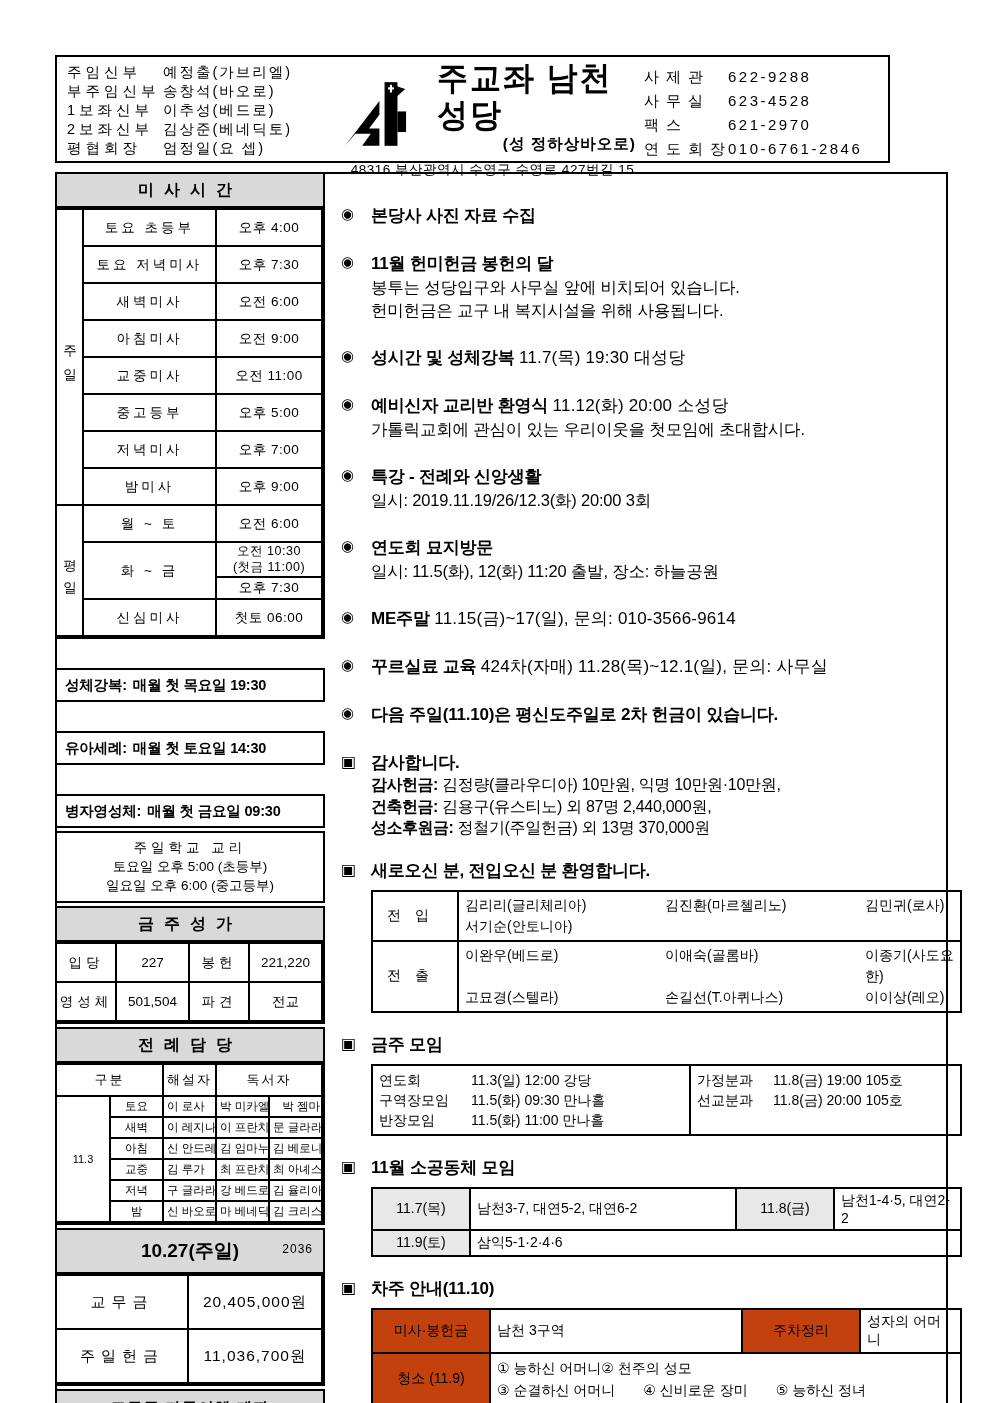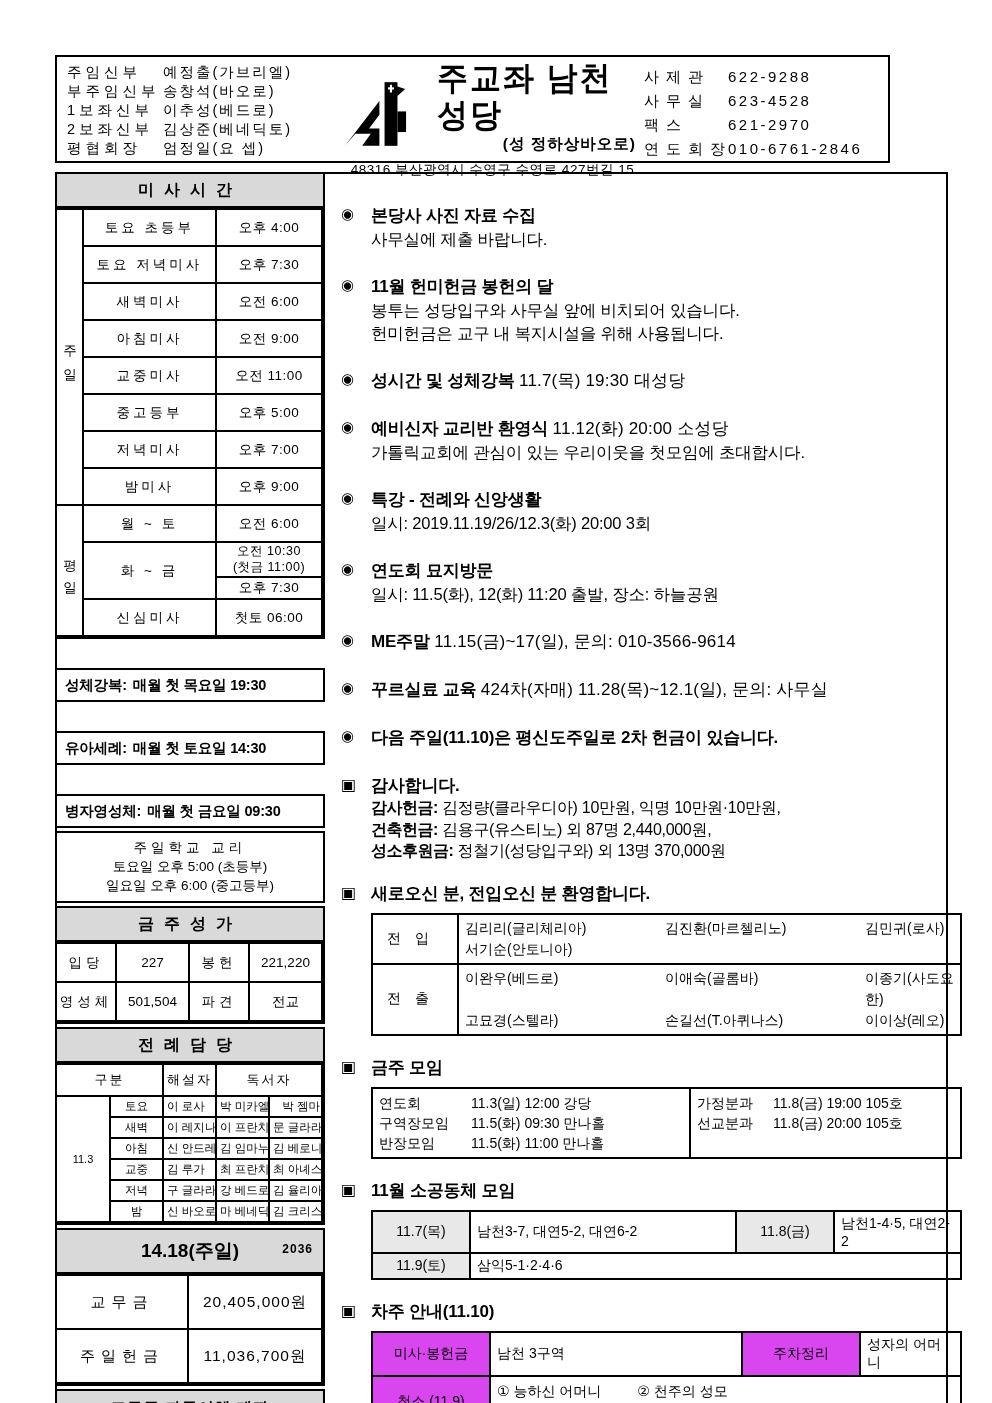--- a/index.html
+++ b/index.html
@@ -58,21 +58,21 @@
   .lit td{font-size:11.5px;text-align:center;white-space:nowrap;overflow:hidden;padding:2px 1px;}
   .lit .colhead td{font-size:13px;letter-spacing:2px;height:26px;}
   .lit .date{width:22px;font-size:11px;word-break:break-all;white-space:normal;line-height:1.3;padding:0;}
   .lit .slot{width:36px;}
   .lit .com{width:74px;text-align:left;padding-left:3px;}
   .lit .rd{width:66px;text-align:right;padding-left:3px;}
   .lit tr td:first-child{border-left:none;}
   .lit table{table-layout:fixed;}
   
   .finhead{position:relative;font-weight:bold;text-align:center;font-size:19px;padding:8px 0;border-bottom:2px solid #000;}
-  .finhead .issue{position:absolute;right:10px;top:12px;font-size:12px;font-weight:bold;letter-spacing:1px;}
+  .finhead .issue{position:absolute;right:10px;top:12px;font-size:12px;font-weight:normal;letter-spacing:1px;}
   .fin td{font-size:15px;text-align:center;height:50px;}
   .fin .fl{letter-spacing:6px;width:128px;}
   .fin .fv{font-size:15.5px;letter-spacing:1px;}
   .fin tr td:first-child{border-left:none;}
   
   .acct-head{font-weight:bold;text-align:center;font-size:15.5px;letter-spacing:1px;padding:7px 0 6px 0;border-bottom:2px solid #000;}
   .acct-body{padding:8px 4px 8px 8px;font-size:13.5px;line-height:21px;letter-spacing:0.2px;}
   .acct-line .dm{font-size:10px;margin-right:5px;vertical-align:1px;}
   
   .item{display:flex;margin-bottom:25px;}
@@ -87,22 +87,22 @@
   .thx-line{font-size:16px;line-height:21.5px;letter-spacing:-0.3px;}
   .thx-line b{letter-spacing:-0.5px;}
   .rtable{margin-left:30px;margin-right:2px;padding-left:12px;}
   .rtable td{font-size:14px;padding:3px 6px;vertical-align:middle;}
   .wlabel{width:72px;text-align:center;letter-spacing:14px;font-size:14.5px;}
   .wline{display:grid;grid-template-columns:196px 196px 1fr;column-gap:4px;line-height:21px;}
   .mt td{padding:4px 6px;}
   .mrow{display:flex;line-height:20px;}
   .mn{width:92px;flex:none;}
   .sg-date{width:84px;text-align:center;background:#e8e8e8;}
-  .nw-l{width:104px;text-align:center;background:#d946ef;}
-  .nw-line{display:flex;gap:36px;line-height:22px;}
+  .nw-l{width:104px;text-align:center;background:#c2410c;}
+  .nw-line{display:flex;line-height:22px;}
   .nw-line2{display:flex;gap:28px;line-height:22px;}
 </style>
 </head>
 <body>
 
 <div id="hdr" class="abs">
   <div class="staff">
     <div class="staff-row">
         <span class="staff-role">주임신부</span>
         <span class="staff-name">예정출(가브리엘)</span>
@@ -302,21 +302,21 @@
               <td class="com">신 바오로</td>
               <td class="rd">마 베네딕토</td>
               <td class="rd">김 크리스티나</td>
             </tr>
       </tbody>
         </table>
     </div>
 
     <div class="lbox fin">
       <div class="finhead gray">
-        <span>14.18(주일)</span>
+        <span>10.27(주일)</span>
         <span class="issue">2036</span>
       </div>
       <table>
         <tbody>
             <tr>
               <td class="fl">교무금</td>
               <td class="fv">20,405,000원</td>
             </tr>
         <tr>
               <td class="fl">주일헌금</td>
@@ -336,21 +336,20 @@
       </div>
     </div>
   </div>
 
   <div id="rightcol">
 
     <div class="item">
       <span class="bullet">◉</span>
       <div class="itxt">
           <div class="ititle"><span>본당사 사진 자료 수집</span></div>
-        <div class="iline">사무실에 제출 바랍니다.</div>
         </div>
     </div>
 
     <div class="item">
       <span class="bullet">◉</span>
       <div class="itxt">
           <div class="ititle"><span>11월 헌미헌금 봉헌의 달</span></div>
         <div class="iline">봉투는 성당입구와 사무실 앞에 비치되어 있습니다.</div>
         <div class="iline">헌미헌금은 교구 내 복지시설을 위해 사용됩니다.</div>
         </div>
@@ -408,21 +407,21 @@
         </div>
     </div>
 
     <div class="sect">
       <div class="item">
         <span class="bullet sq">▣</span>
         <div class="itxt">
             <div class="ititle">감사합니다.</div>
           <div class="thx-line"><b>감사헌금:</b> <span>김정량(클라우디아) 10만원, 익명 10만원·10만원,</span></div>
           <div class="thx-line"><b>건축헌금:</b> <span>김용구(유스티노) 외 87명 2,440,000원,</span></div>
-          <div class="thx-line"><b>성소후원금:</b> <span>정철기(성당입구와) 외 13명 370,000원</span></div>
+          <div class="thx-line"><b>성소후원금:</b> <span>정철기(주일헌금) 외 13명 370,000원</span></div>
         </div>
       </div>
     </div>
 
     <div class="sect">
       <div class="item">
         <span class="bullet sq">▣</span>
         <div class="itxt">
             <div class="ititle">새로오신 분, 전입오신 분 환영합니다.</div>
           </div>

